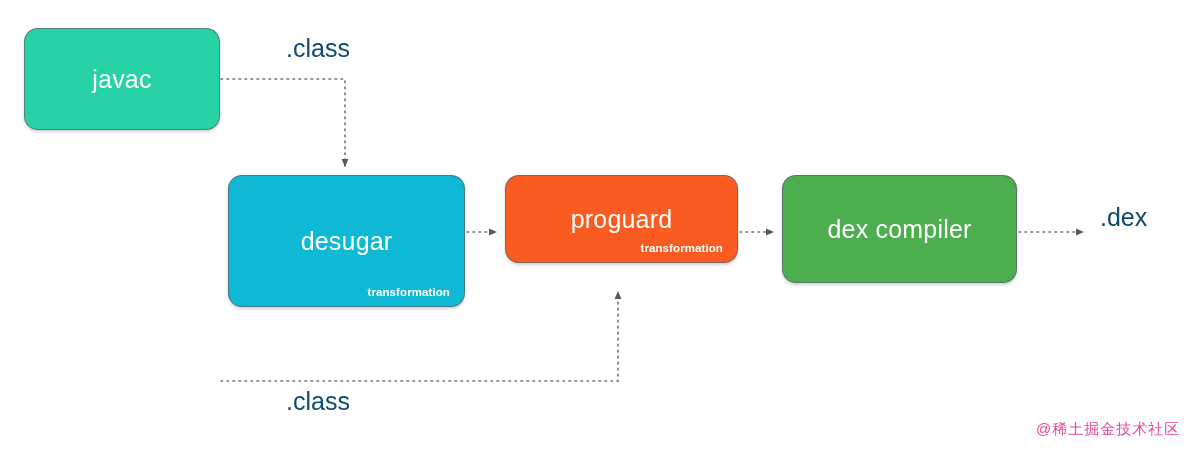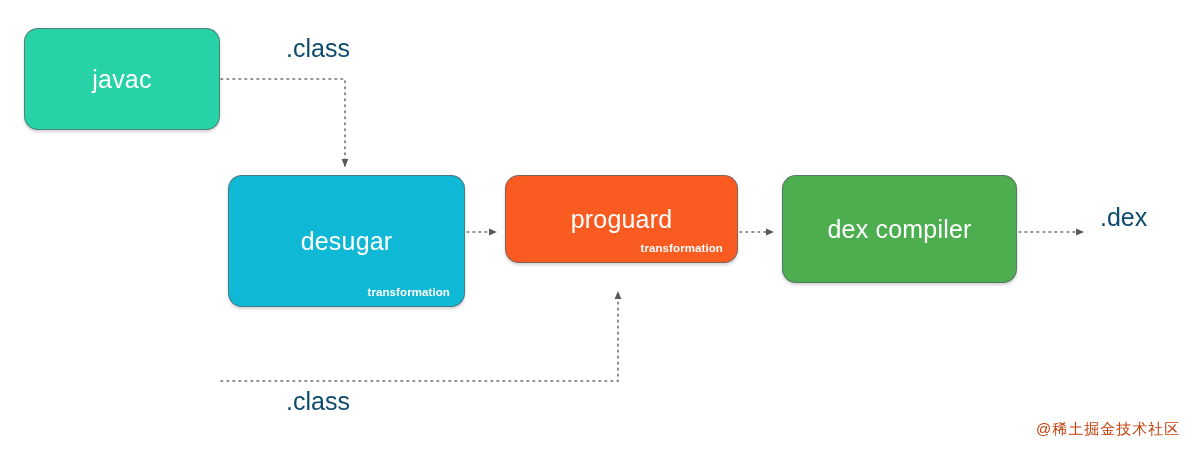--- a/index.html
+++ b/index.html
@@ -55,21 +55,21 @@
   }
   .free-label {
     position: absolute;
     color: #0c4a6e;
     font-size: 25px;
     line-height: 1;
     white-space: nowrap;
   }
   .watermark {
     position: absolute;
-    color: #c2410c;
+    color: #ec4899;
     font-size: 15px;
     line-height: 1;
     white-space: nowrap;
     letter-spacing: 1px;
     text-align: right;
   }
 
   
   #node-javac        { left: 24px;  top: 28px;  width: 196px; height: 102px; background: #27D2A6; }
   #node-kotlinc      { left: 24px;  top: 330px; width: 196px; height: 102px; background: #27D2A6; }

